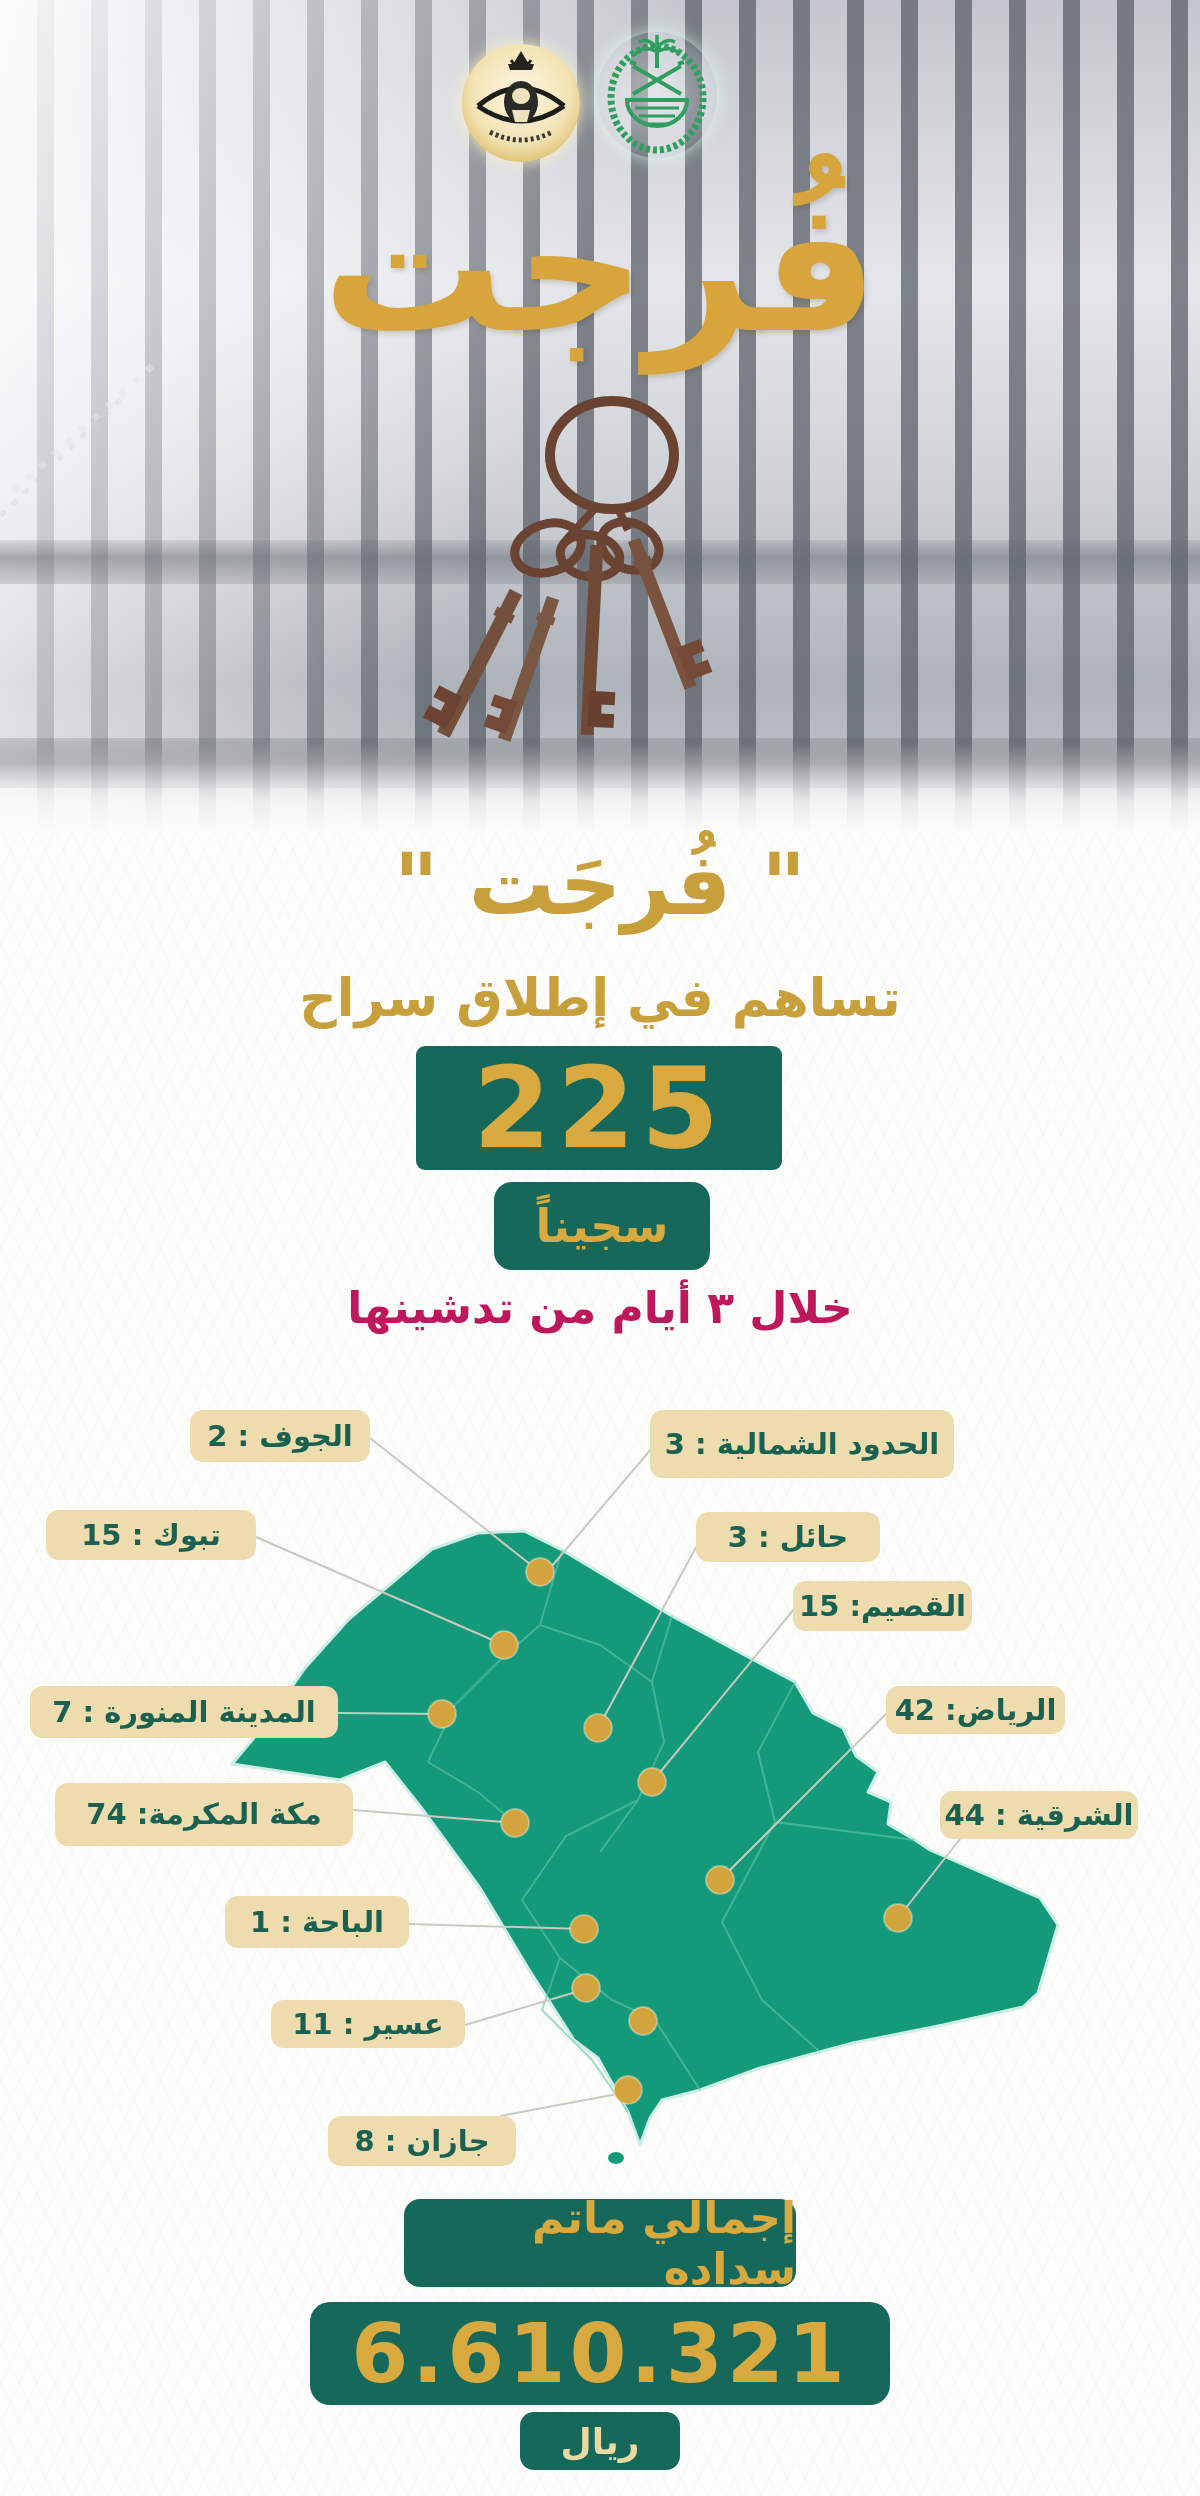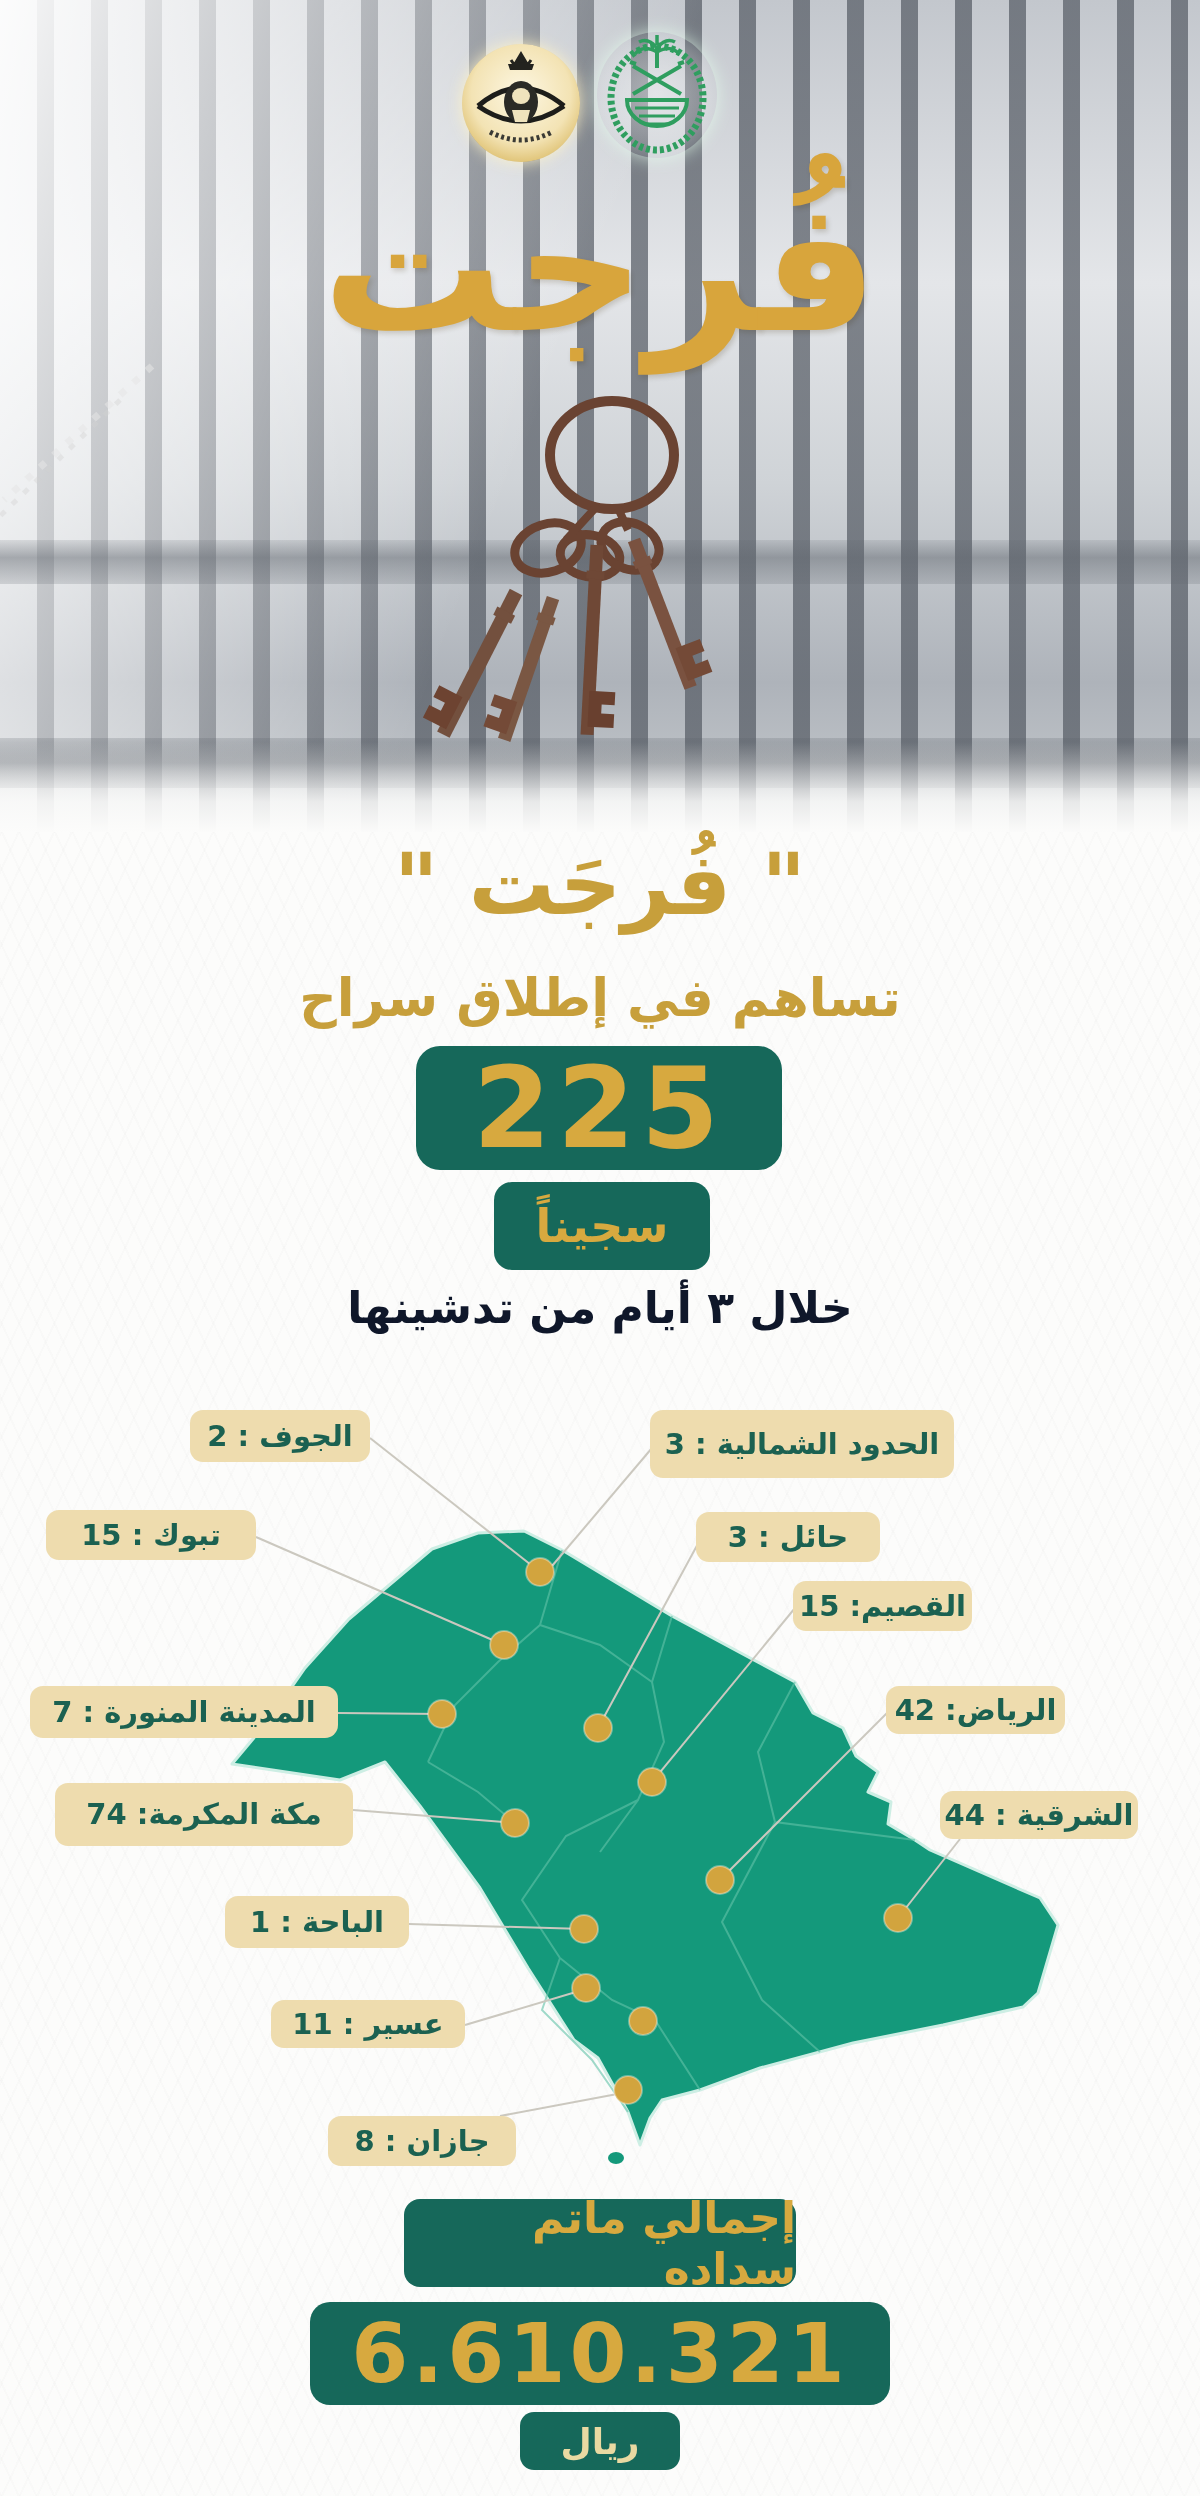--- a/index.html
+++ b/index.html
@@ -44,24 +44,24 @@
       repeating-linear-gradient(65deg, rgba(120,120,120,.025) 0 2px, rgba(0,0,0,0) 2px 16px),
       #fcfcfb;}
 
   .quoted-title{position:absolute;left:0;top:826px;width:1200px;text-align:center;
     font-size:86px;font-weight:bold;color:#c79f3b;line-height:1.35;}
   .subtitle{position:absolute;left:0;top:968px;width:1200px;text-align:center;
     font-size:52px;font-weight:bold;color:#c79f3b;}
 
   .green-box{position:absolute;background:#16685A;display:flex;align-items:center;justify-content:center;
     color:#d7a93f;font-weight:bold;}
-  .count-box{left:416px;top:1046px;width:366px;height:124px;border-radius:24px;font-size:112px;letter-spacing:6px;}
+  .count-box{left:416px;top:1046px;width:366px;height:124px;border-radius:9px;font-size:112px;letter-spacing:6px;}
   .unit-box{left:494px;top:1182px;width:216px;height:88px;border-radius:18px;font-size:46px;}
   .timeframe{position:absolute;left:0;top:1282px;width:1200px;text-align:center;
-    font-size:44px;font-weight:bold;color:#0f172a;}
+    font-size:44px;font-weight:bold;color:#be185d;}
 
   
   .map-svg{position:absolute;left:0;top:1360px;}
   .pill{position:absolute;background:#eedcae;border-radius:13px;color:#1b6151;
     font-size:29px;font-weight:bold;display:flex;align-items:center;justify-content:center;
     line-height:1;direction:rtl;white-space:nowrap;}
   .p-jouf    {left:190px;top:1410px;width:180px;height:52px;}
   .p-northern{left:650px;top:1410px;width:304px;height:68px;}
   .p-tabuk   {left:46px; top:1510px;width:210px;height:50px;}
   .p-hail    {left:696px;top:1512px;width:184px;height:50px;}

